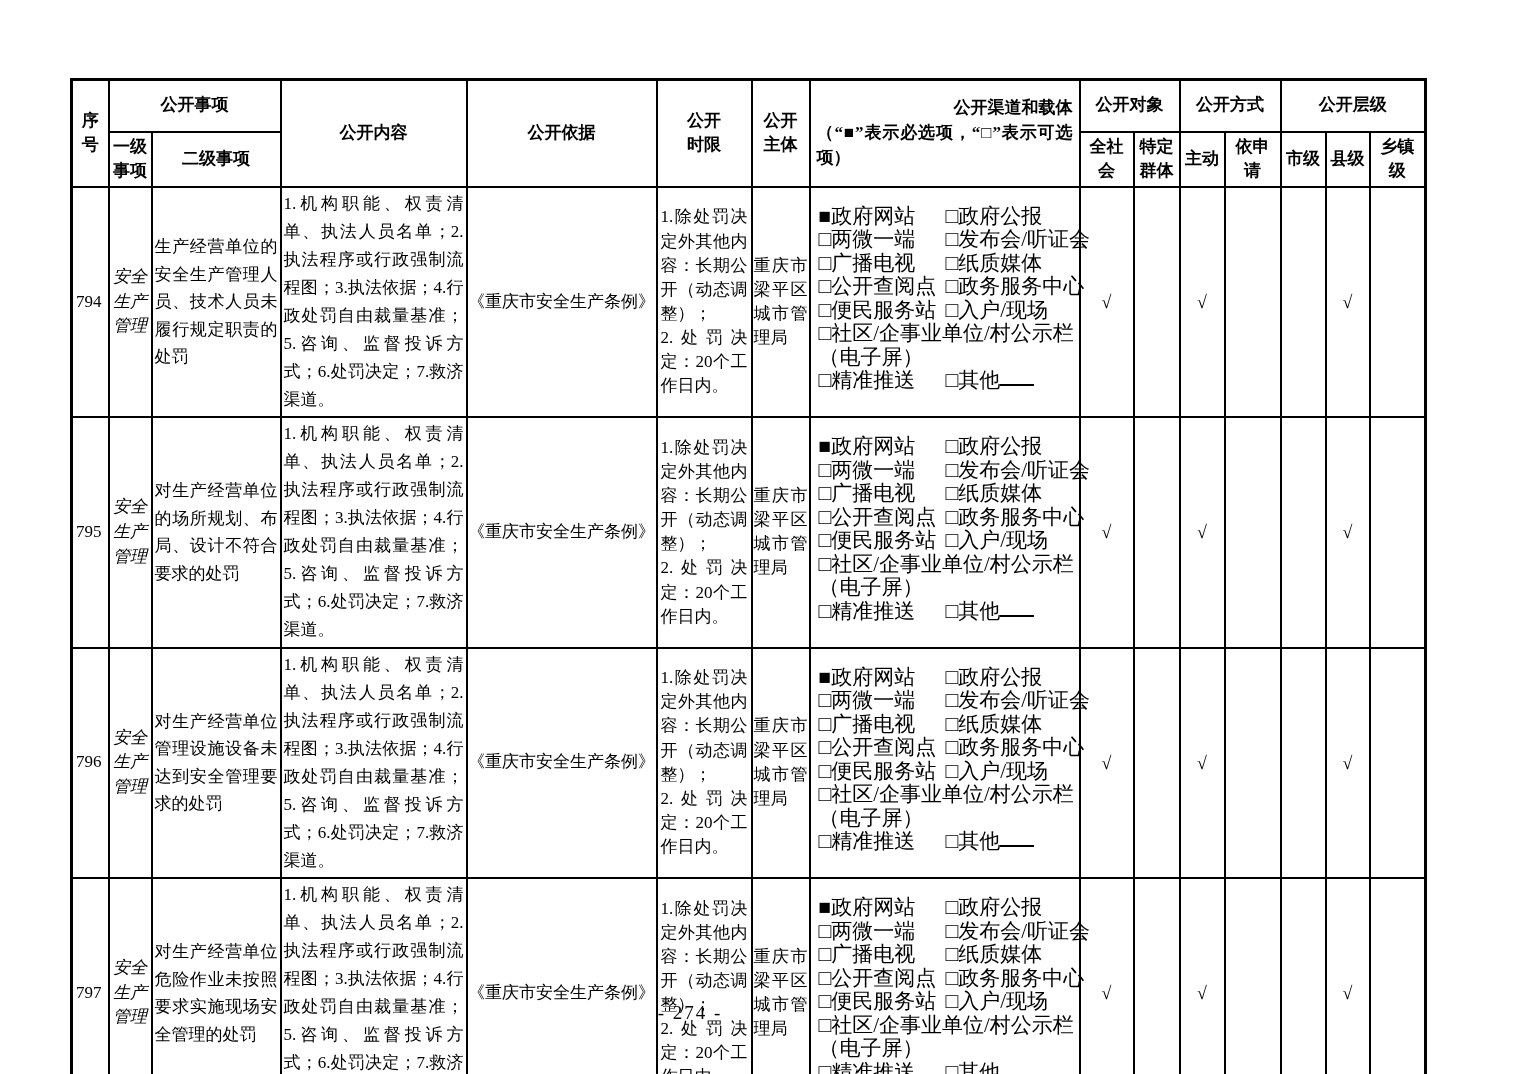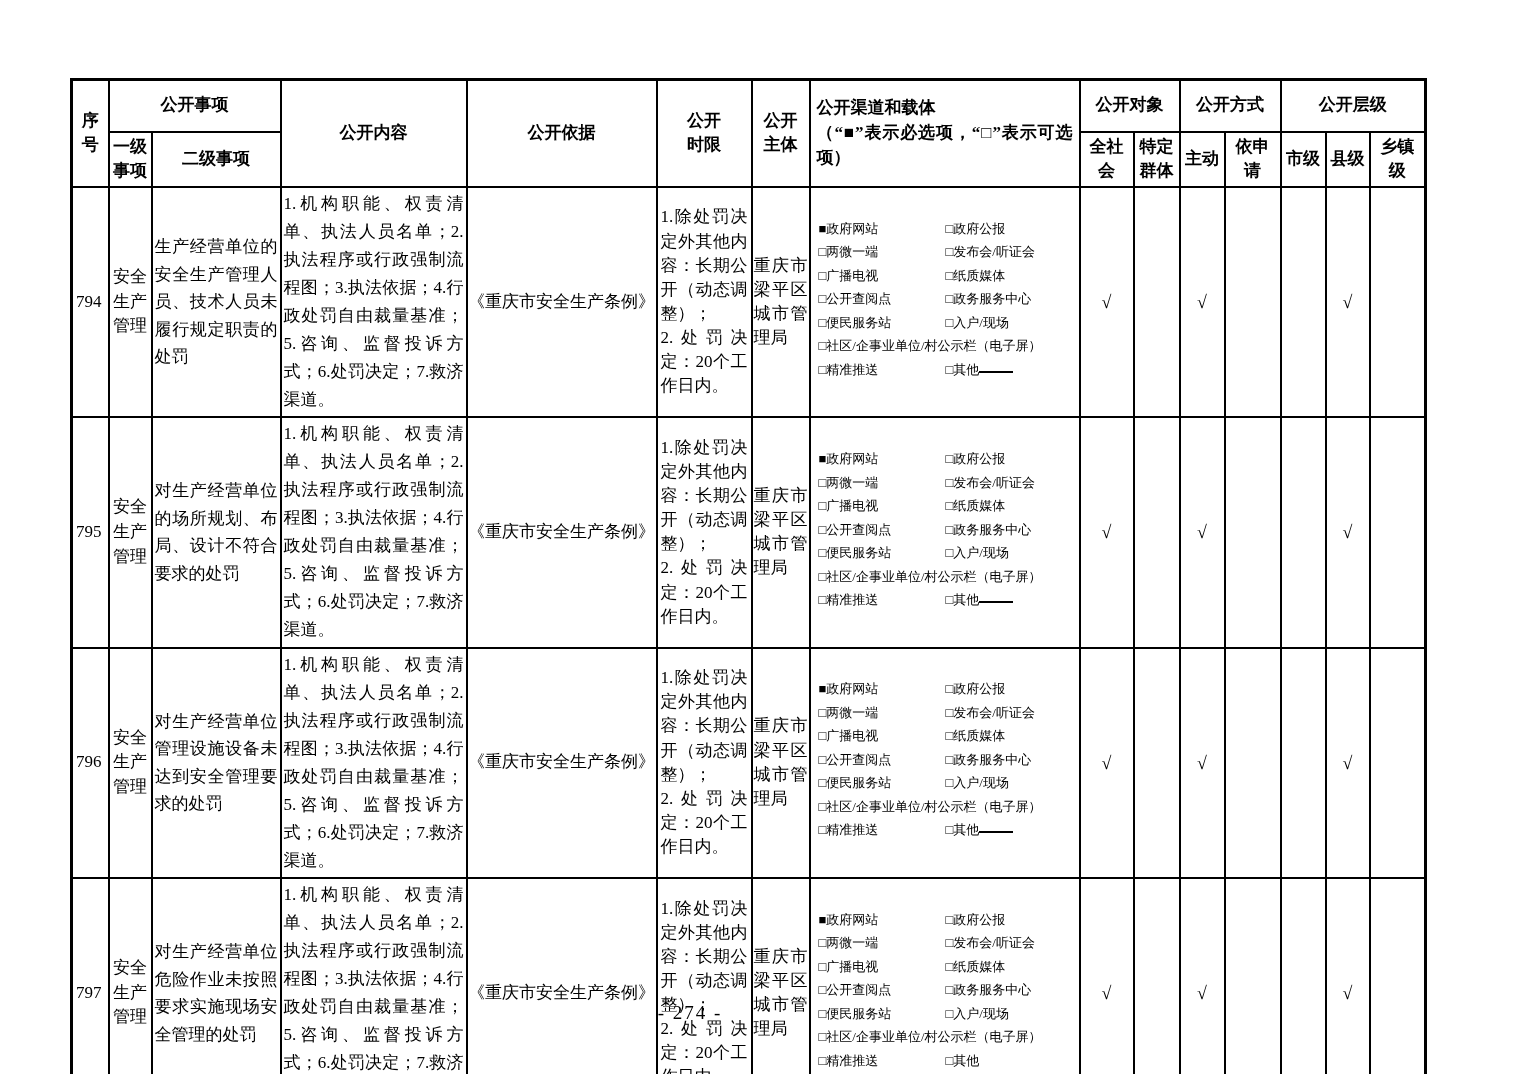--- a/index.html
+++ b/index.html
@@ -22,35 +22,35 @@
   }
   th{font-weight:bold;text-align:center;}
   .pre{white-space:pre-line;}
   thead tr:nth-child(1){height:52px;}
   thead tr:nth-child(2){height:51px;}
   tbody tr:nth-child(1){height:207px;}
   tbody tr:nth-child(2){height:203px;}
   tbody tr:nth-child(3){height:203px;}
   tbody tr:nth-child(4){height:201px;}
   td.seq{}
-  td.level1{text-align:center;padding:2px 2px;}
+  td.level1{text-align:center;padding:2px 2px;font-style:italic;}
   td.level2{text-align:justify;line-height:1.62;padding:2px 2px;}
   td.content{text-align:justify;line-height:1.65;padding:2px 2px;}
   td.basis{text-align:center;padding:1px 0;}
   td.time{text-align:justify;line-height:1.42;padding:8px 3px;}
   td.time .time-item{text-align:justify;}
   td.subject{text-align:justify;line-height:1.42;padding:2px 1px;border-radius:9px;}
-  td.channels{padding:4px 4px 10px 8px;font-size:13px;}
+  td.channels{padding:4px 4px 10px 8px;font-size:21px;}
   .ch-list{display:grid;grid-template-columns:127px 1fr;}
   .ch-item{line-height:23.5px;white-space:nowrap;}
   .ch-item.wide{grid-column:1 / -1;white-space:normal;}
   .uline{display:inline-block;width:34px;height:2px;border-bottom:2px solid #000;margin-bottom:1px;}
   td.check{text-align:center;font-size:18px;}
   th.channels-head{padding:4px 6px;}
-  .ch-title{text-align:left;font-family:Liberation Serif, serif;}
+  .ch-title{text-align:right;font-family:Liberation Serif, serif;}
   .ch-note{text-align:left;text-align:justify;}
   .page-number{
     position:absolute;left:0;top:1002px;width:1380px;
     text-align:center;font-size:19px;letter-spacing:2px;
   }
 </style>
 </head>
 <body>
 
 <div class="page">

